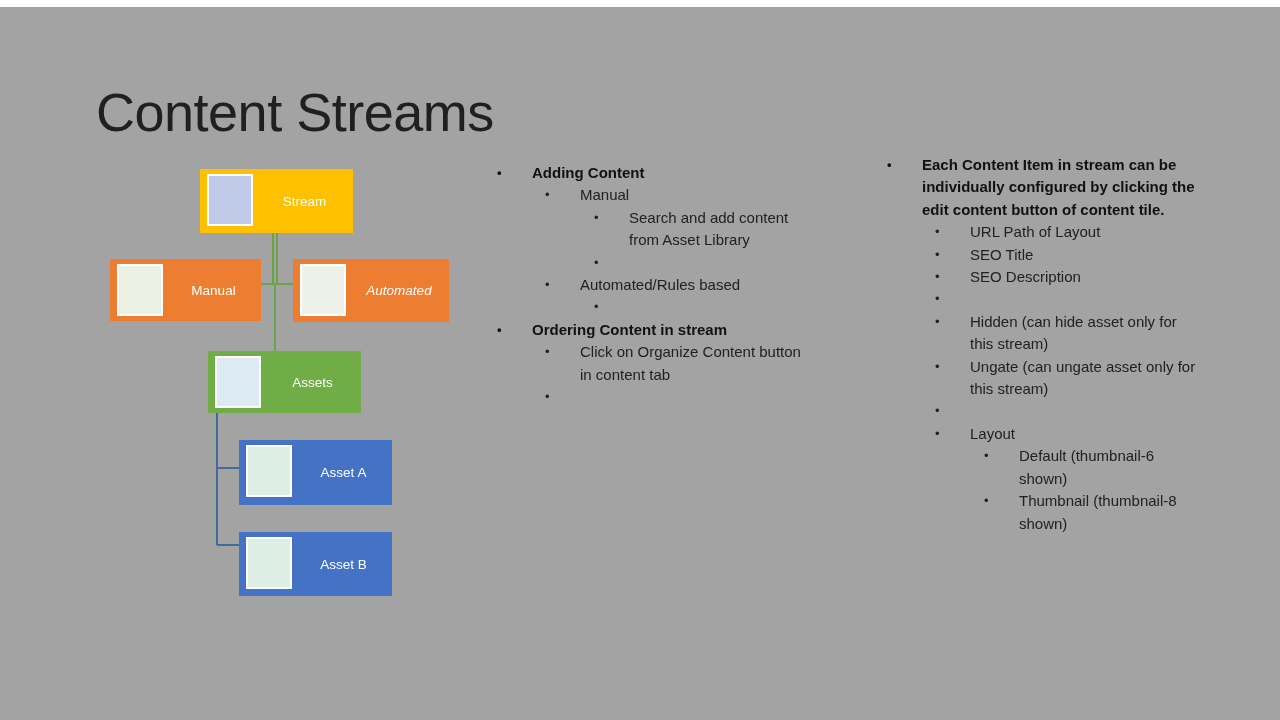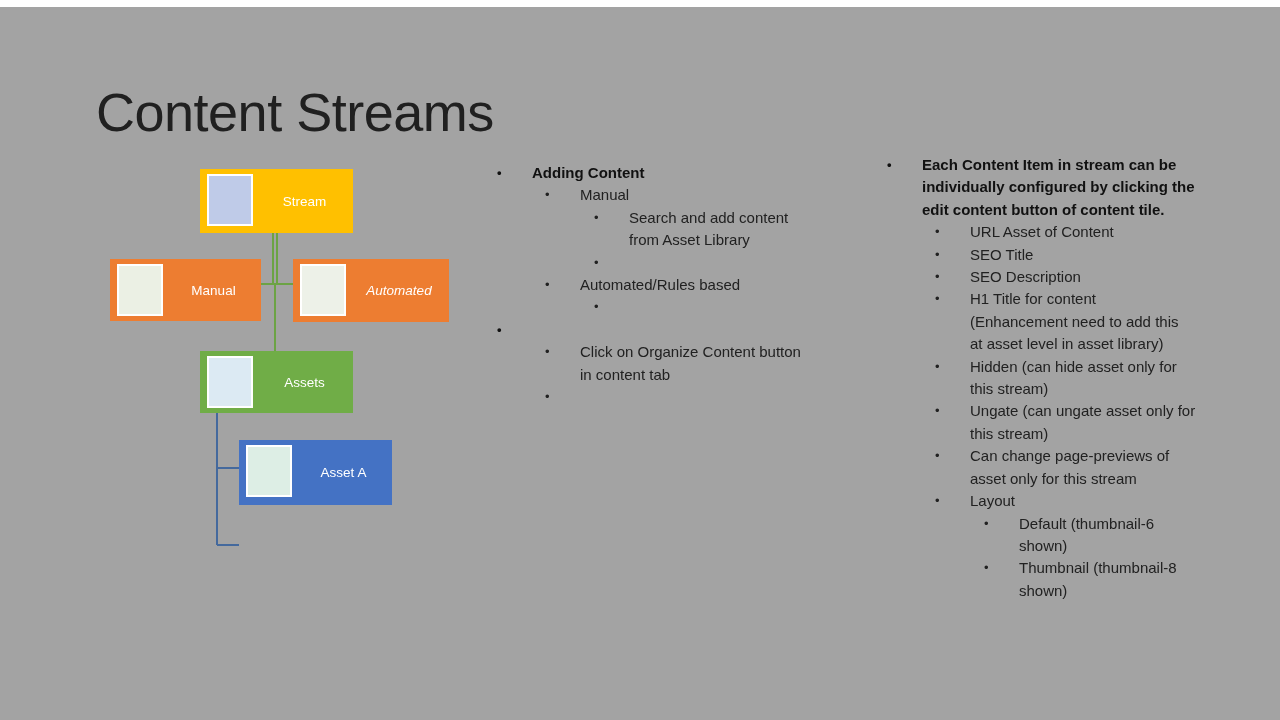--- a/index.html
+++ b/index.html
@@ -25,21 +25,21 @@
     border:2px solid #ffffff;box-sizing:border-box;
   }
   .node-label{
     position:absolute;left:58px;right:2px;top:0;bottom:0;
     display:flex;align-items:center;justify-content:center;
     color:#ffffff;font-size:13.5px;
   }
   #node-stream   {left:200px;top:162px;width:153px;height:64px;}
   #node-manual   {left:110px;top:252px;width:151px;height:62px;}
   #node-automated{left:293px;top:252px;width:156px;height:63px;font-style:italic;}
-  #node-assets   {left:200px;top:344px;width:153px;height:62px;text-align:right;}
+  #node-assets   {left:208px;top:344px;width:153px;height:62px;text-align:right;}
   #node-asset-a  {left:239px;top:433px;width:153px;height:65px;}
   #node-asset-b  {left:239px;top:525px;width:153px;height:64px;}
 
   .line{position:absolute;}
   #conn-stream-v1{left:272px;top:226px;width:1.5px;height:50px;}
   #conn-stream-v2{left:276px;top:226px;width:1.5px;height:50px;}
   #conn-stream-h {left:261px;top:276px;width:33px;height:1.5px;}
   #conn-stream-v3{left:274px;top:277px;width:1.5px;height:67px;}
   #conn-asset-v  {left:216px;top:406px;width:1.5px;height:132px;}
   #conn-asset-ha {left:217px;top:460px;width:22px;height:1.5px;}
@@ -87,20 +87,24 @@
       <div class="node-label">Automated</div>
     </div>
     <div class="node" id="node-assets" style="background: rgb(112, 173, 71);">
       <div class="node-thumb" style="background: rgb(220, 234, 243);"></div>
       <div class="node-label">Assets</div>
     </div>
     <div class="node" id="node-asset-a" style="background: rgb(68, 114, 196);">
       <div class="node-thumb" style="background: rgb(221, 238, 229);"></div>
       <div class="node-label">Asset A</div>
     </div>
+    <div class="node" id="node-asset-b" style="background: rgb(68, 114, 196);">
+      <div class="node-thumb" style="background: rgb(221, 238, 229);"></div>
+      <div class="node-label">Asset B</div>
+    </div>
   </div>
 
   <div class="col" id="col-middle">
       <div class="bullet-row level-1 bold">
         <span class="bullet">•</span>
         <span class="bullet-text">Adding Content</span>
       </div>
       <div class="bullet-row level-2">
         <span class="bullet">•</span>
         <span class="bullet-text">Manual</span>
@@ -115,69 +119,65 @@
       </div>
       <div class="bullet-row level-2">
         <span class="bullet">•</span>
         <span class="bullet-text">Automated/Rules based</span>
       </div>
       <div class="bullet-row level-3">
         <span class="bullet">•</span>
       </div>
       <div class="bullet-row level-1 bold">
         <span class="bullet">•</span>
+        <span class="bullet-text">Ordering Content in stream</span>
       </div>
       <div class="bullet-row level-2">
         <span class="bullet">•</span>
         <span class="bullet-text">Click on Organize Content button
 in content tab</span>
       </div>
       <div class="bullet-row level-2">
         <span class="bullet">•</span>
       </div>
     </div>
   <div class="col" id="col-right">
       <div class="bullet-row level-1 bold">
         <span class="bullet">•</span>
         <span class="bullet-text">Each Content Item in stream can be
 individually configured by clicking the
 edit content button of content tile.</span>
       </div>
       <div class="bullet-row level-2">
         <span class="bullet">•</span>
-        <span class="bullet-text">URL Asset of Content</span>
+        <span class="bullet-text">URL Path of Layout</span>
       </div>
       <div class="bullet-row level-2">
         <span class="bullet">•</span>
         <span class="bullet-text">SEO Title</span>
       </div>
       <div class="bullet-row level-2">
         <span class="bullet">•</span>
         <span class="bullet-text">SEO Description</span>
       </div>
       <div class="bullet-row level-2">
         <span class="bullet">•</span>
-        <span class="bullet-text">H1 Title for content
-(Enhancement need to add this
-at asset level in asset library)</span>
       </div>
       <div class="bullet-row level-2">
         <span class="bullet">•</span>
         <span class="bullet-text">Hidden (can hide asset only for
 this stream)</span>
       </div>
       <div class="bullet-row level-2">
         <span class="bullet">•</span>
         <span class="bullet-text">Ungate (can ungate asset only for
 this stream)</span>
       </div>
       <div class="bullet-row level-2">
         <span class="bullet">•</span>
-        <span class="bullet-text">Can change page-previews of
-asset only for this stream</span>
       </div>
       <div class="bullet-row level-2">
         <span class="bullet">•</span>
         <span class="bullet-text">Layout</span>
       </div>
       <div class="bullet-row level-3">
         <span class="bullet">•</span>
         <span class="bullet-text">Default (thumbnail-6
 shown)</span>
       </div>

